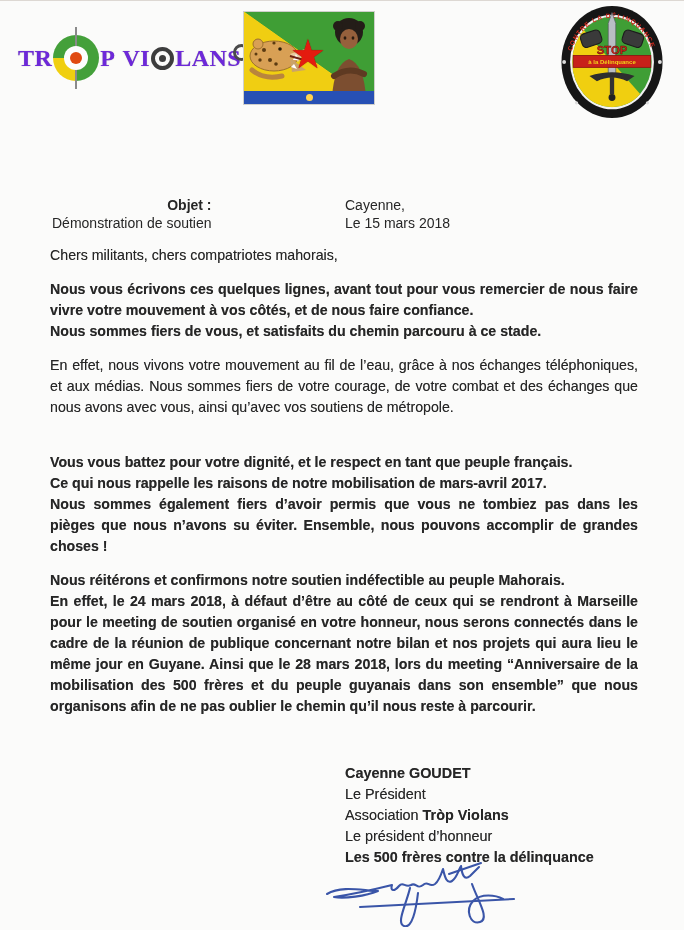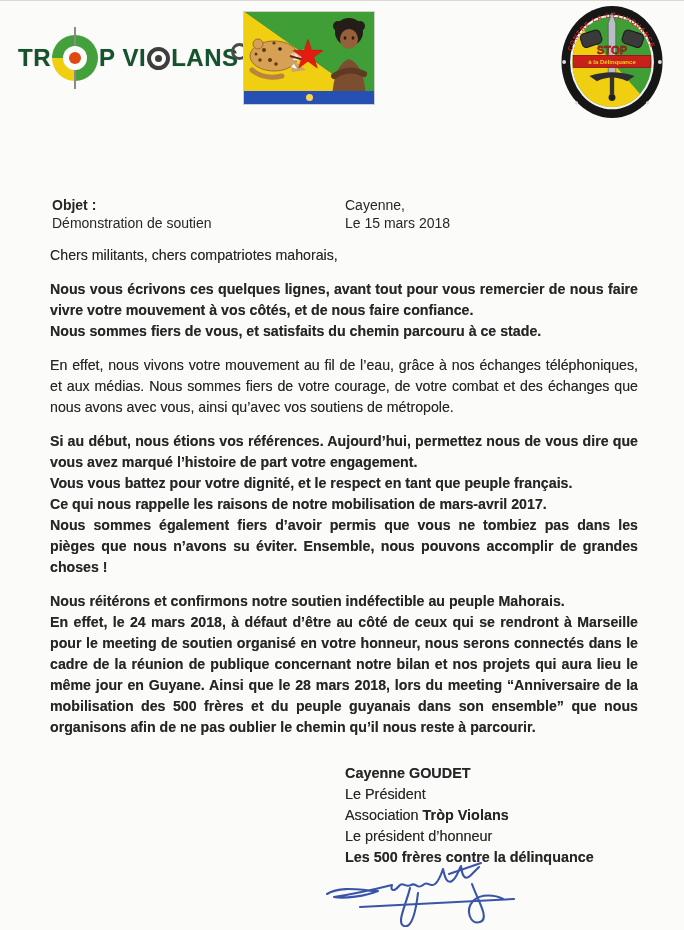--- a/index.html
+++ b/index.html
@@ -4,22 +4,22 @@
 <style>
   html,body{margin:0;padding:0;background:#e8e8e8;}
   .page{
     position:relative;width:684px;height:930px;margin:0 auto;
     background:#fbfbfa;overflow:hidden;
     font-family:"Liberation Sans","DejaVu Sans",sans-serif;
     color:#262626;border-top:1px solid #ddd8d3;
   }
   
   .logo-left{position:absolute;left:18px;top:34px;display:flex;align-items:center;
-    font-weight:700;font-size:24px;color:#14532d;letter-spacing:.5px;
-    text-shadow:0 0 1px rgba(60,60,60,.45);}
+    font-weight:700;font-size:24px;color:#6d28d9;letter-spacing:.5px;
+    text-shadow:0 0 1px rgba(60,60,60,.45);font-family:Liberation Serif, serif;}
   .target{width:46px;height:46px;border-radius:50%;position:relative;display:inline-block;
     background:conic-gradient(from 180deg,#f0cf10 0 90deg,#44a03a 90deg 360deg);
     margin:0 1px;flex:none;}
   .t-line{position:absolute;left:50%;top:-8px;bottom:-8px;width:2px;background:#8a8a8a;transform:translateX(-50%);}
   .t-inner{position:absolute;left:50%;top:50%;width:24px;height:24px;margin:-12px 0 0 -12px;
     background:#fdfdfd;border-radius:50%;display:flex;align-items:center;justify-content:center;}
   .t-dot{width:12px;height:12px;border-radius:50%;background:#e04a12;}
   .lg-gap{width:7px;flex:none;}
   .ring-o{width:15px;height:15px;border:4px solid #3d3d3d;border-radius:50%;display:inline-flex;
     align-items:center;justify-content:center;margin:0 1px;flex:none;}
@@ -33,21 +33,21 @@
   .flag{position:absolute;inset:0;background:linear-gradient(to bottom left,#3f9e35 49.5%,#f0ce12 50%);}
   .star{position:absolute;left:46px;top:22px;font-family:"DejaVu Sans",sans-serif;
     font-size:40px;line-height:1;color:#e41b0f;text-shadow:0 0 1px #7e1008;}
   .jaguar{position:absolute;left:2px;top:24px;}
   .person{position:absolute;right:4px;top:6px;}
   .blueband{position:absolute;left:0;right:0;bottom:0;height:13px;background:#2750b4;}
   .blueband::after{content:"";position:absolute;left:48%;top:3px;width:7px;height:7px;border-radius:50%;background:#ffd34d;}
   .emblem{position:absolute;left:558px;top:4px;width:108px;height:114px;}
   
   .recipient{position:absolute;left:345px;top:128px;font-size:14px;line-height:17.5px;}
-  .subject{position:absolute;left:52px;top:195px;font-size:14px;line-height:18px;}
+  .subject{position:absolute;left:52px;top:195px;font-size:14px;line-height:18px;text-align:right;}
   .place-date{position:absolute;left:345px;top:195px;font-size:14px;line-height:18px;}
   .body-text{position:absolute;left:50px;top:244px;width:588px;font-size:14.2px;
     line-height:21px;text-align:justify;text-shadow:0 0 .6px rgba(45,45,45,.5);}
   .body-text p{margin:0 0 13px 0;}
   .body-text .blk{margin:0;font-weight:bold;}
   b,strong{font-weight:700;}
   .closing{position:absolute;left:345px;top:762px;font-size:14.4px;line-height:21px;
     text-shadow:0 0 .6px rgba(45,45,45,.5);}
   .signature{position:absolute;left:322px;top:854px;}
 </style>
@@ -153,21 +153,21 @@
   </div>
 
   <div class="body-text">
     <p>Chers militants, chers compatriotes mahorais,</p>
     <p>
       <span class="blk">Nous vous écrivons ces quelques lignes, avant tout pour vous remercier de nous faire vivre votre mouvement à vos côtés, et de nous faire confiance.</span><br>
       <span class="blk">Nous sommes fiers de vous, et satisfaits du chemin parcouru à ce stade.</span>
     </p>
     <p>En effet, nous vivons votre mouvement au fil de l’eau, grâce à nos échanges téléphoniques, et aux médias. Nous sommes fiers de votre courage, de votre combat et des échanges que nous avons avec vous, ainsi qu’avec vos soutiens de métropole.</p>
     <p>
-      <span class="blk">Si au début, nous étions vos références. Aujourd’hui, permettez nous de vous dire que vous avez marqué l’histoire de part votre engagement.</span><br>
+      <br>
       <span class="blk">Vous vous battez pour votre dignité, et le respect en tant que peuple français.</span><br>
       <span class="blk">Ce qui nous rappelle les raisons de notre mobilisation de mars-avril 2017.</span><br>
       <span class="blk">Nous sommes également fiers d’avoir permis que vous ne tombiez pas dans les pièges que nous n’avons su éviter. Ensemble, nous pouvons accomplir de grandes choses !</span>
     </p>
     <p>
       <span class="blk">Nous réitérons et confirmons notre soutien indéfectible au peuple Mahorais.</span><br>
       <span class="blk">En effet, le 24 mars 2018, à défaut d’être au côté de ceux qui se rendront à Marseille pour le meeting de soutien organisé en votre honneur, nous serons connectés dans le cadre de la réunion de publique concernant notre bilan et nos projets qui aura lieu le même jour en Guyane. Ainsi que le 28 mars 2018, lors du meeting “Anniversaire de la mobilisation des 500 frères et du peuple guyanais dans son ensemble” que nous organisons afin de ne pas oublier le chemin qu’il nous reste à parcourir.</span>
     </p>
   </div>
 

